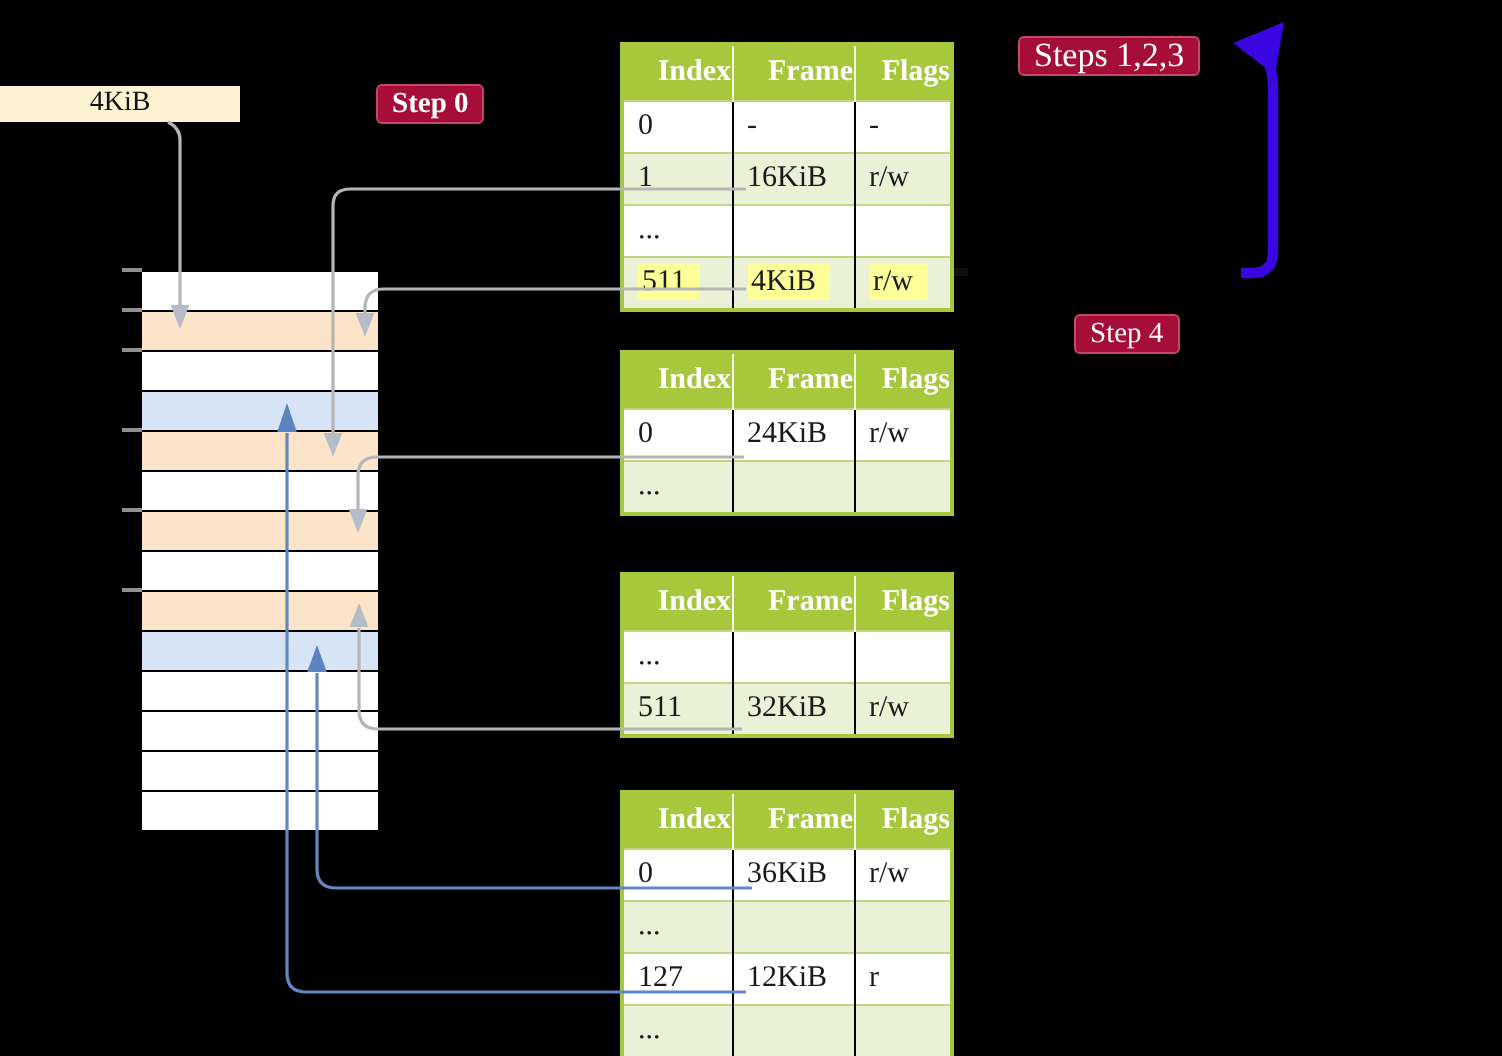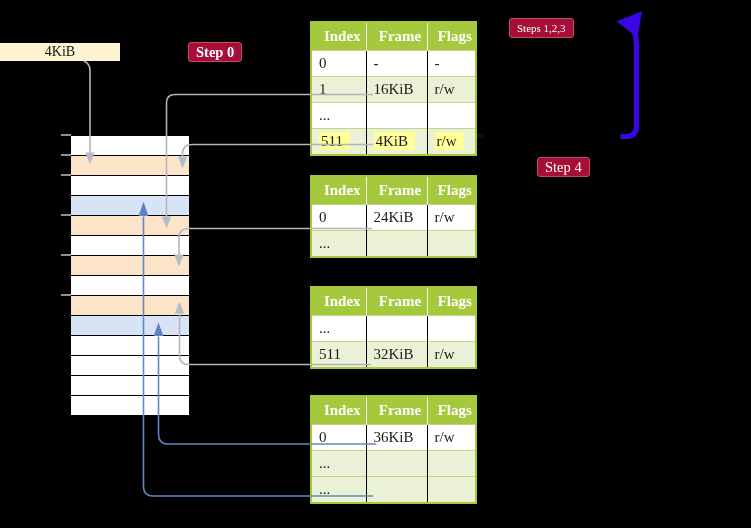--- a/index.html
+++ b/index.html
@@ -28,40 +28,40 @@
   .page-size-label{position:absolute;left:0;top:43px;width:120px;height:18px;
     background:var(--label-cream);color:#111;font-size:14px;text-align:center;
     line-height:18px;z-index:3;}
 
   
   .badge{position:absolute;color:#fff;font-size:14.5px;line-height:16px;
     text-align:center;border-radius:3px;padding:1px 7px;z-index:3;white-space:nowrap;}
   .badge.red{background:var(--badge-red);border:1px solid #c2496a;}
   .badge.blue{background:var(--badge-blue);border:1px solid #8669f2;}
   .badge-step0{left:188px;top:42px;font-weight:bold;}
-  .badge-steps123{left:509px;top:18px;font-size:11px;}
+  .badge-steps123{left:509px;top:18px;font-size:17px;}
   .badge-steps1234{left:644px;top:16px;font-size:15px;padding:2px 7px;}
   .badge-step4{left:537px;top:157px;}
 
   
   .memory{position:absolute;left:70px;top:135px;width:118px;background:#fff;
     border:1px solid #000;z-index:1;}
   .mrow{height:19px;border-bottom:1px solid #000;}
   .mrow:last-child{border-bottom:none;}
   .mrow.white{background:#ffffff;}
   .mrow.orange{background:var(--frame-orange);}
   .mrow.blue{background:var(--frame-blue);}
   .tick{position:absolute;left:61px;width:10px;height:2px;background:var(--tick-gray);z-index:2;}
 
   
   table.pt{position:absolute;left:310px;border-collapse:collapse;background:#fff;
     border:2px solid var(--table-green);table-layout:fixed;z-index:2;
     font-family:"Liberation Serif","DejaVu Serif",serif;font-size:15px;color:#1a1a1a;}
   table.pt th{background:var(--table-green);color:#fff;font-weight:bold;font-size:15px;
-    text-align:center;height:26px;padding:0 0 1px 7px;border-right:1px solid #f4f7e6;}
+    text-align:right;height:26px;padding:0 0 1px 7px;border-right:1px solid #f4f7e6;}
   table.pt th:last-child{border-right:none;}
   table.pt td{height:25px;padding:0 0 0 7px;border-right:1px solid #000;
     overflow:hidden;white-space:nowrap;}
   table.pt td:last-child{border-right:none;}
   table.pt tbody tr{border-top:1px solid var(--row-separator);}
   table.pt tr.shade-green{background:var(--table-row-light);}
   table.pt tr.shade-white{background:#fff;}
   .hl{background:var(--highlight-yellow);padding:1px 7px 1px 2px;}
   #pt1{top:21px;} #pt2{top:175px;} #pt3{top:286px;} #pt4{top:395px;}
 
@@ -207,20 +207,25 @@
         <tr class="shade-white">
           <td>0</td>
           <td>36KiB</td>
           <td>r/w</td>
         </tr>
         <tr class="shade-green">
           <td>...</td>
           <td></td>
           <td></td>
         </tr>
+        <tr class="shade-white">
+          <td>127</td>
+          <td>12KiB</td>
+          <td>r</td>
+        </tr>
         <tr class="shade-green">
           <td>...</td>
           <td></td>
           <td></td>
         </tr>
       </tbody>
   </table>
 
   <svg class="overlay" width="751" height="528" viewBox="0 0 751 528">
 

